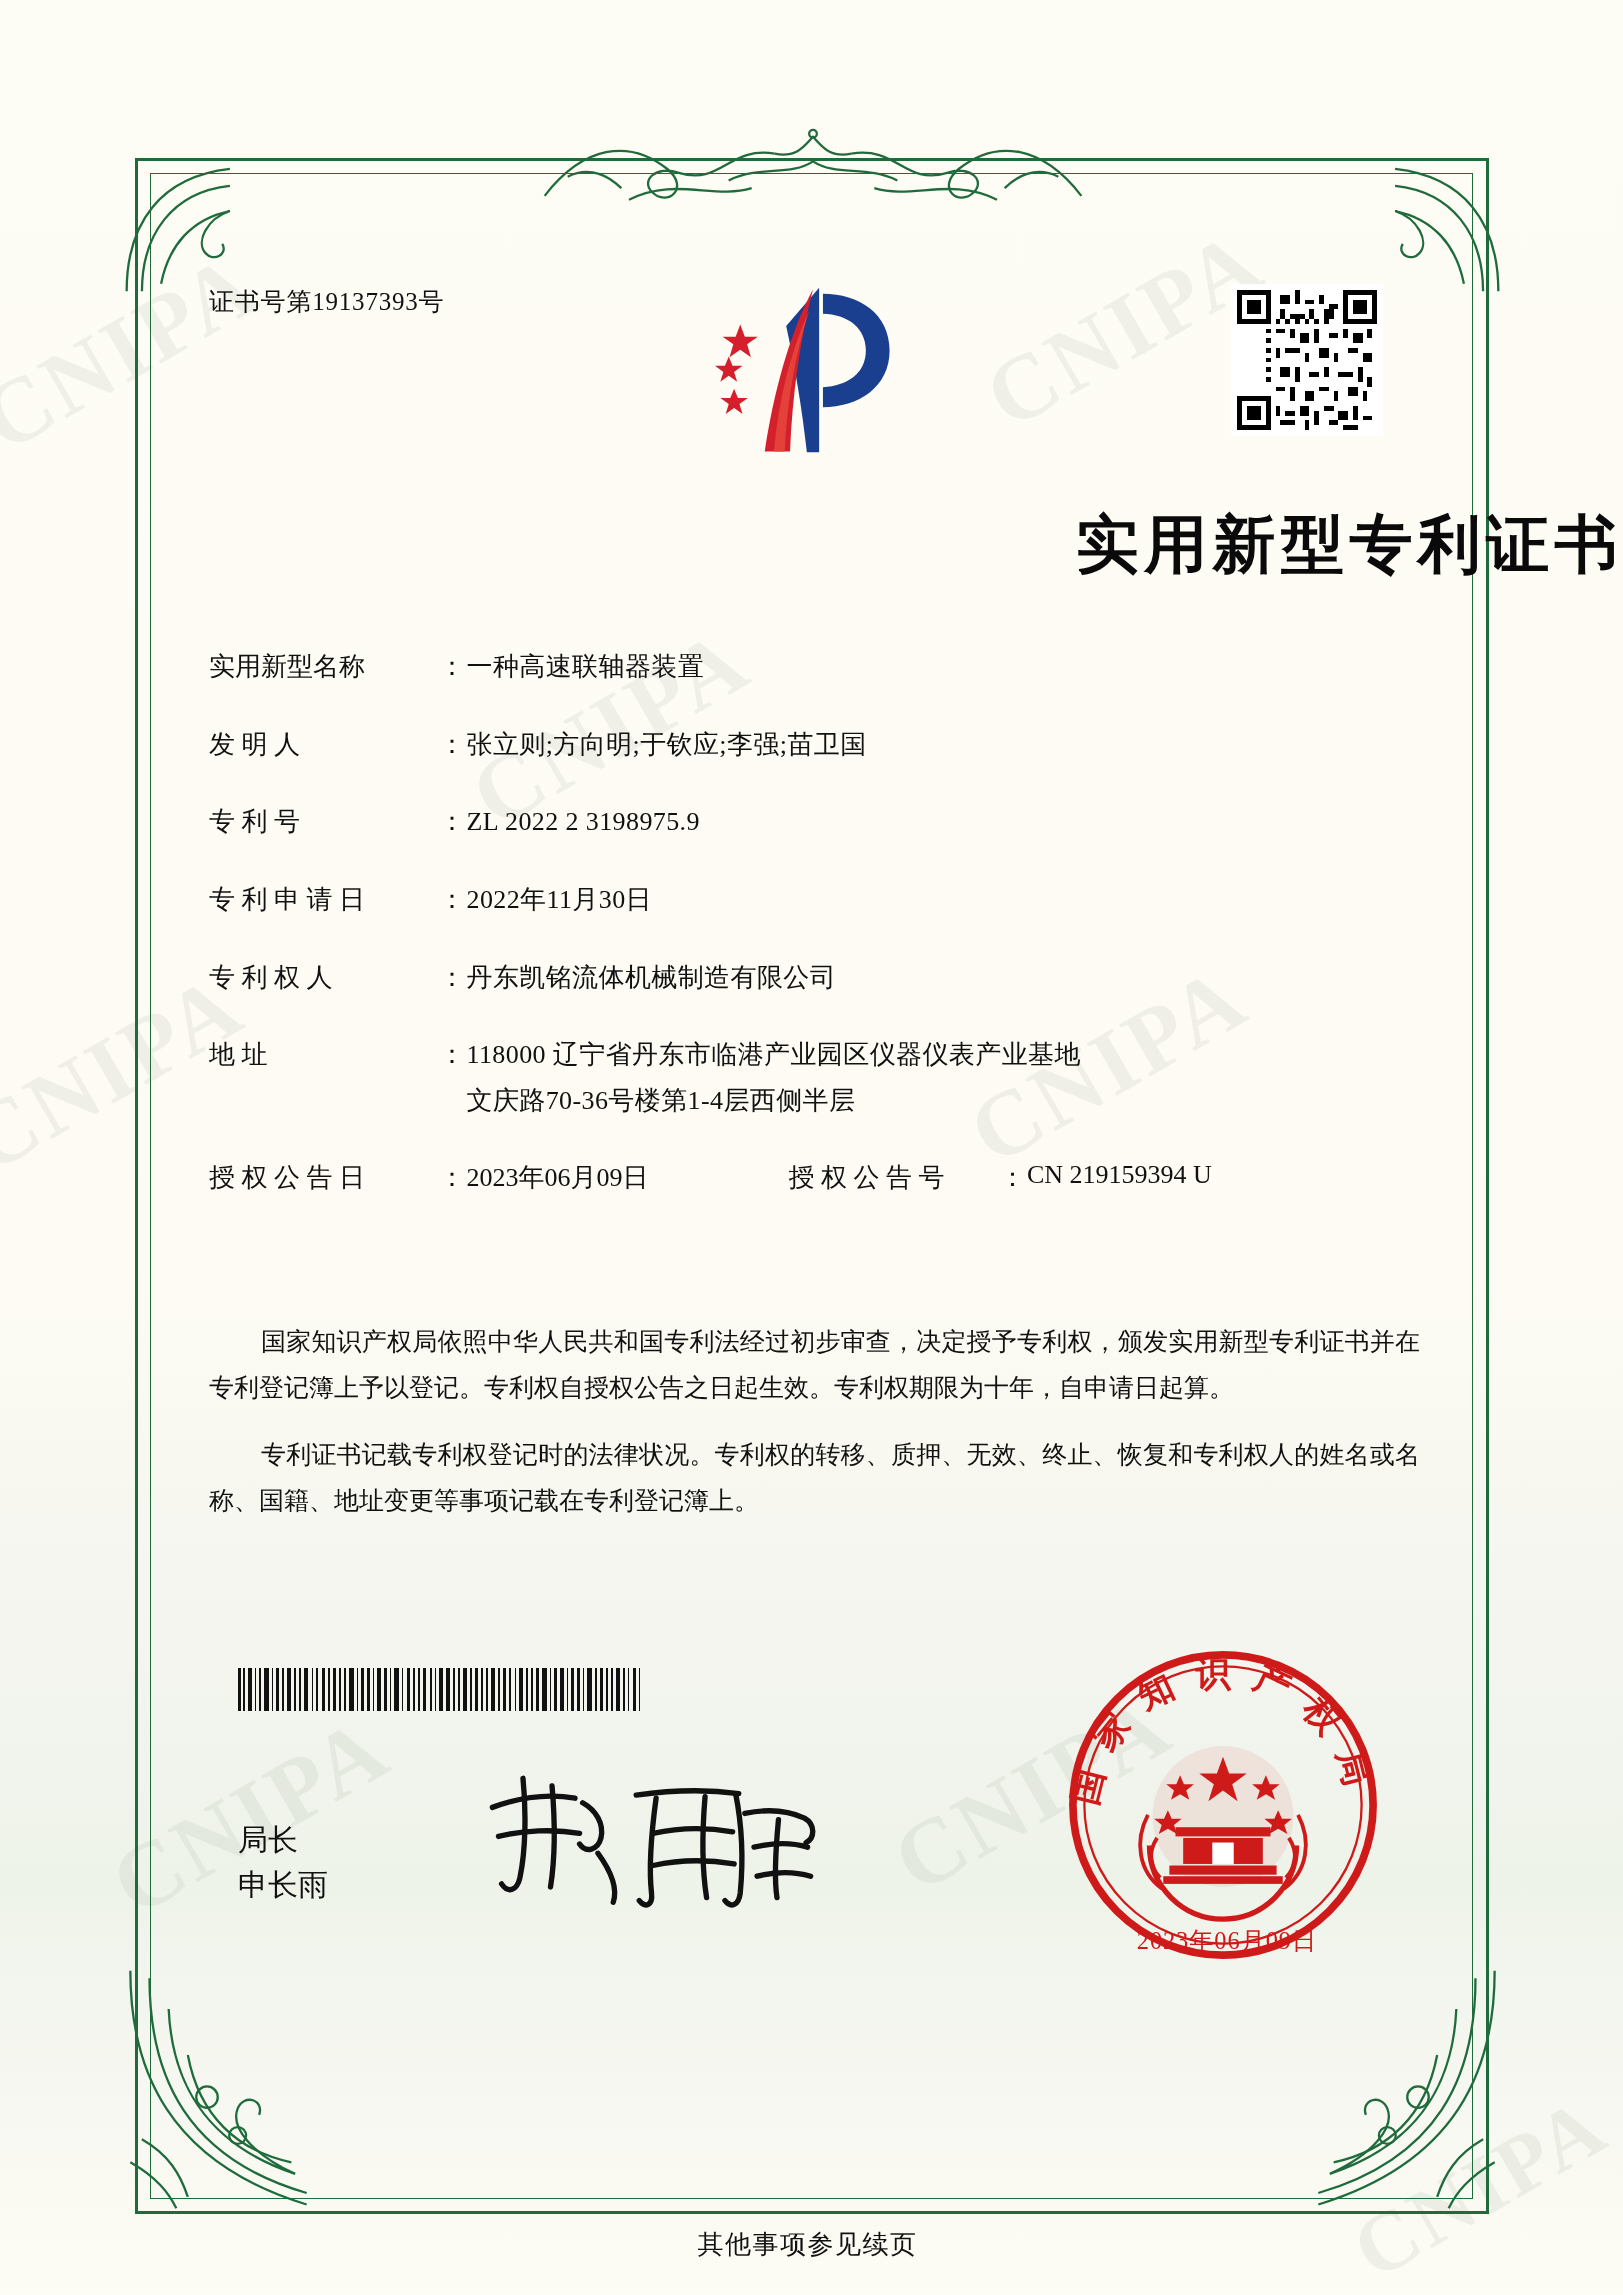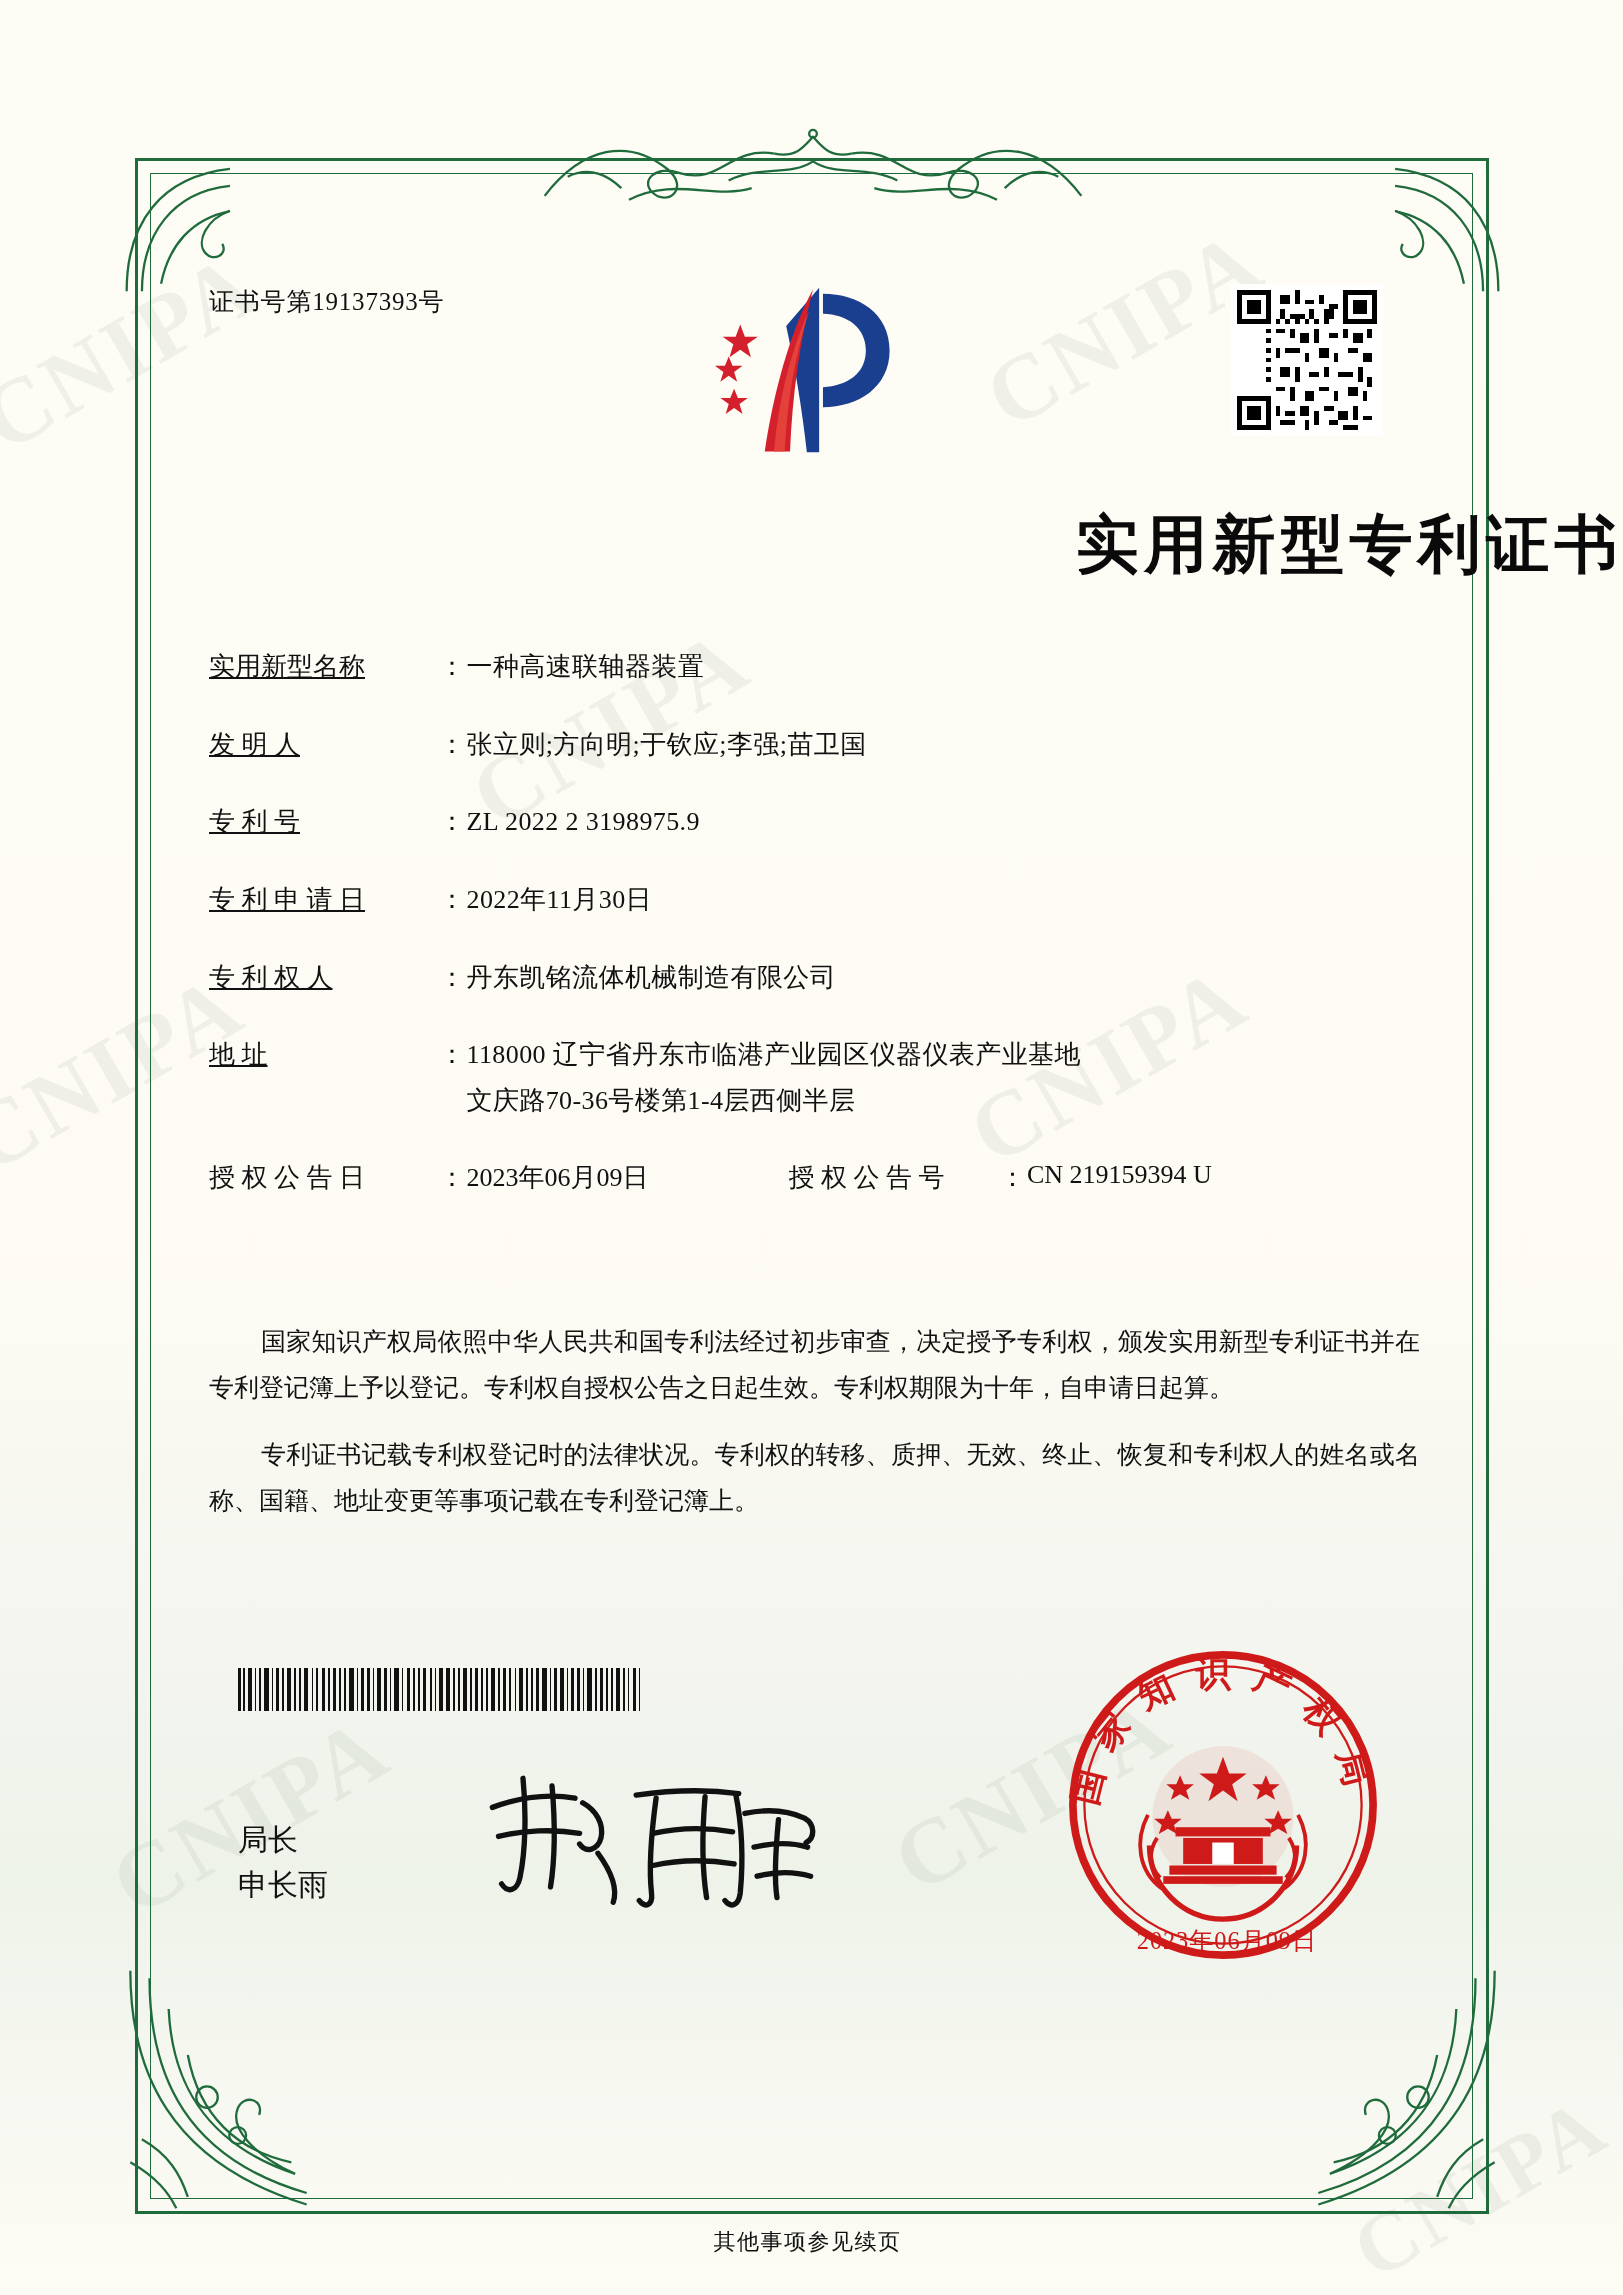--- a/index.html
+++ b/index.html
@@ -137,21 +137,20 @@
     align-items: flex-start;
     margin-bottom: 40px;
     line-height: 1.45;
   }
   .flabel {
     width: 230px;
     flex: 0 0 230px;
     display: flex;
     justify-content: space-between;
     white-space: nowrap;
-    text-decoration: underline;
   }
   .fcolon { margin: 0 1.5px 0 0; }
   .fvalue {
     flex: 1;
     letter-spacing: 0.4px;
   }
   .fvalue.addr-line2 { margin-top: 8px; display: block; }
 
   .row-grant {
     display: flex;
@@ -238,21 +237,21 @@
     top: 2097px;
     text-align: center;
     font-size: 23px;
     color: #111;
   }
   .footer-note {
     position: absolute;
     left: 0; right: 8px;
     top: 2227px;
     text-align: center;
-    font-size: 22px;
+    font-size: 26px;
     letter-spacing: 1.5px;
     color: #111;
     font-weight: 500;
   }
 </style>
 </head>
 <body>
 
 <div class="page">
   <div class="paper-bg"></div>

